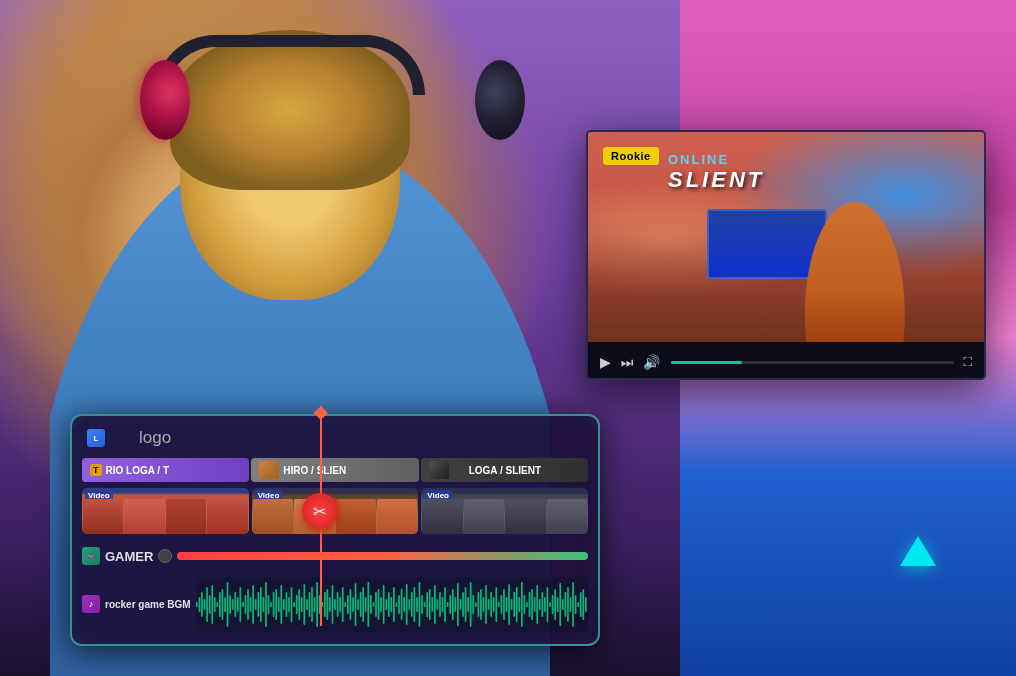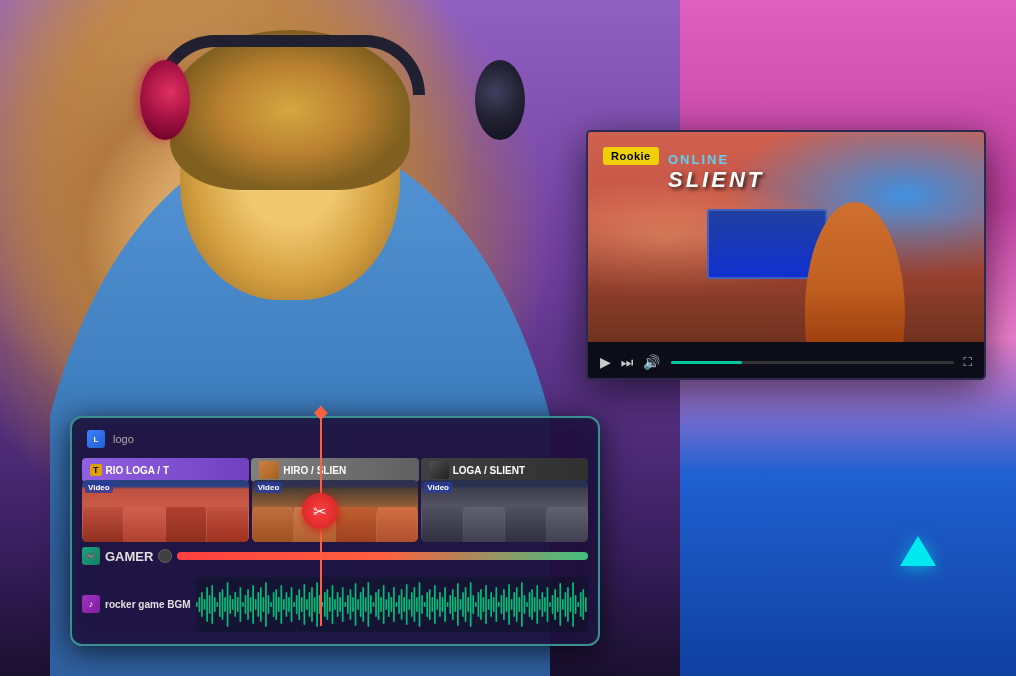--- a/index.html
+++ b/index.html
@@ -289,21 +289,22 @@
       display: flex;
       align-items: center;
       justify-content: center;
       color: white;
       font-size: 8px;
       font-weight: bold;
     }
 
     .track-label {
       color: #aaa;
-      font-size: 11px;
+      font-size: 17px;
+      margin-left: 26px;
     }
 
     
     .title-clips-row {
       display: flex;
       align-items: center;
       gap: 2px;
       margin-bottom: 4px;
     }
 
@@ -345,21 +346,21 @@
       width: 20px;
       height: 18px;
       background: linear-gradient(135deg, #d08040, #a06020);
       border-radius: 2px;
       flex-shrink: 0;
     }
 
     .title-clip-3 {
       background: linear-gradient(90deg, #404040, #303030);
       flex: 1.5;
-      gap: 4px;
+      gap: 20px;
     }
 
     .title-clip-3 .clip-thumb-dark {
       width: 20px;
       height: 18px;
       background: linear-gradient(135deg, #606060, #303030);
       border-radius: 2px;
       flex-shrink: 0;
     }
 
@@ -367,21 +368,21 @@
     .video-track-row {
       display: flex;
       align-items: center;
       height: 50px;
       gap: 3px;
       position: relative;
       margin-bottom: 6px;
     }
 
     .video-segment {
-      height: 62px;
+      height: 46px;
       border-radius: 5px;
       overflow: hidden;
       position: relative;
       display: flex;
       align-items: flex-start;
       padding: 2px 3px;
     }
 
     .video-seg-1 {
       flex: 1.5;

